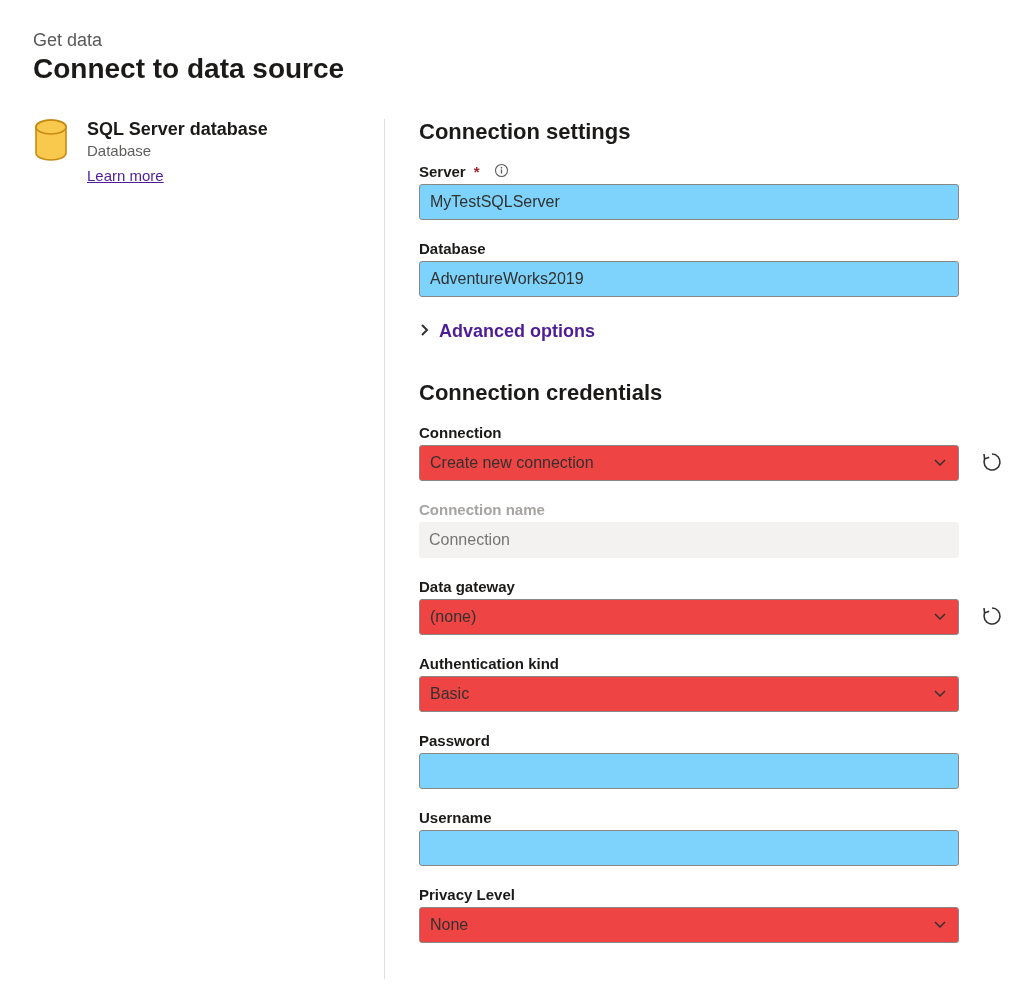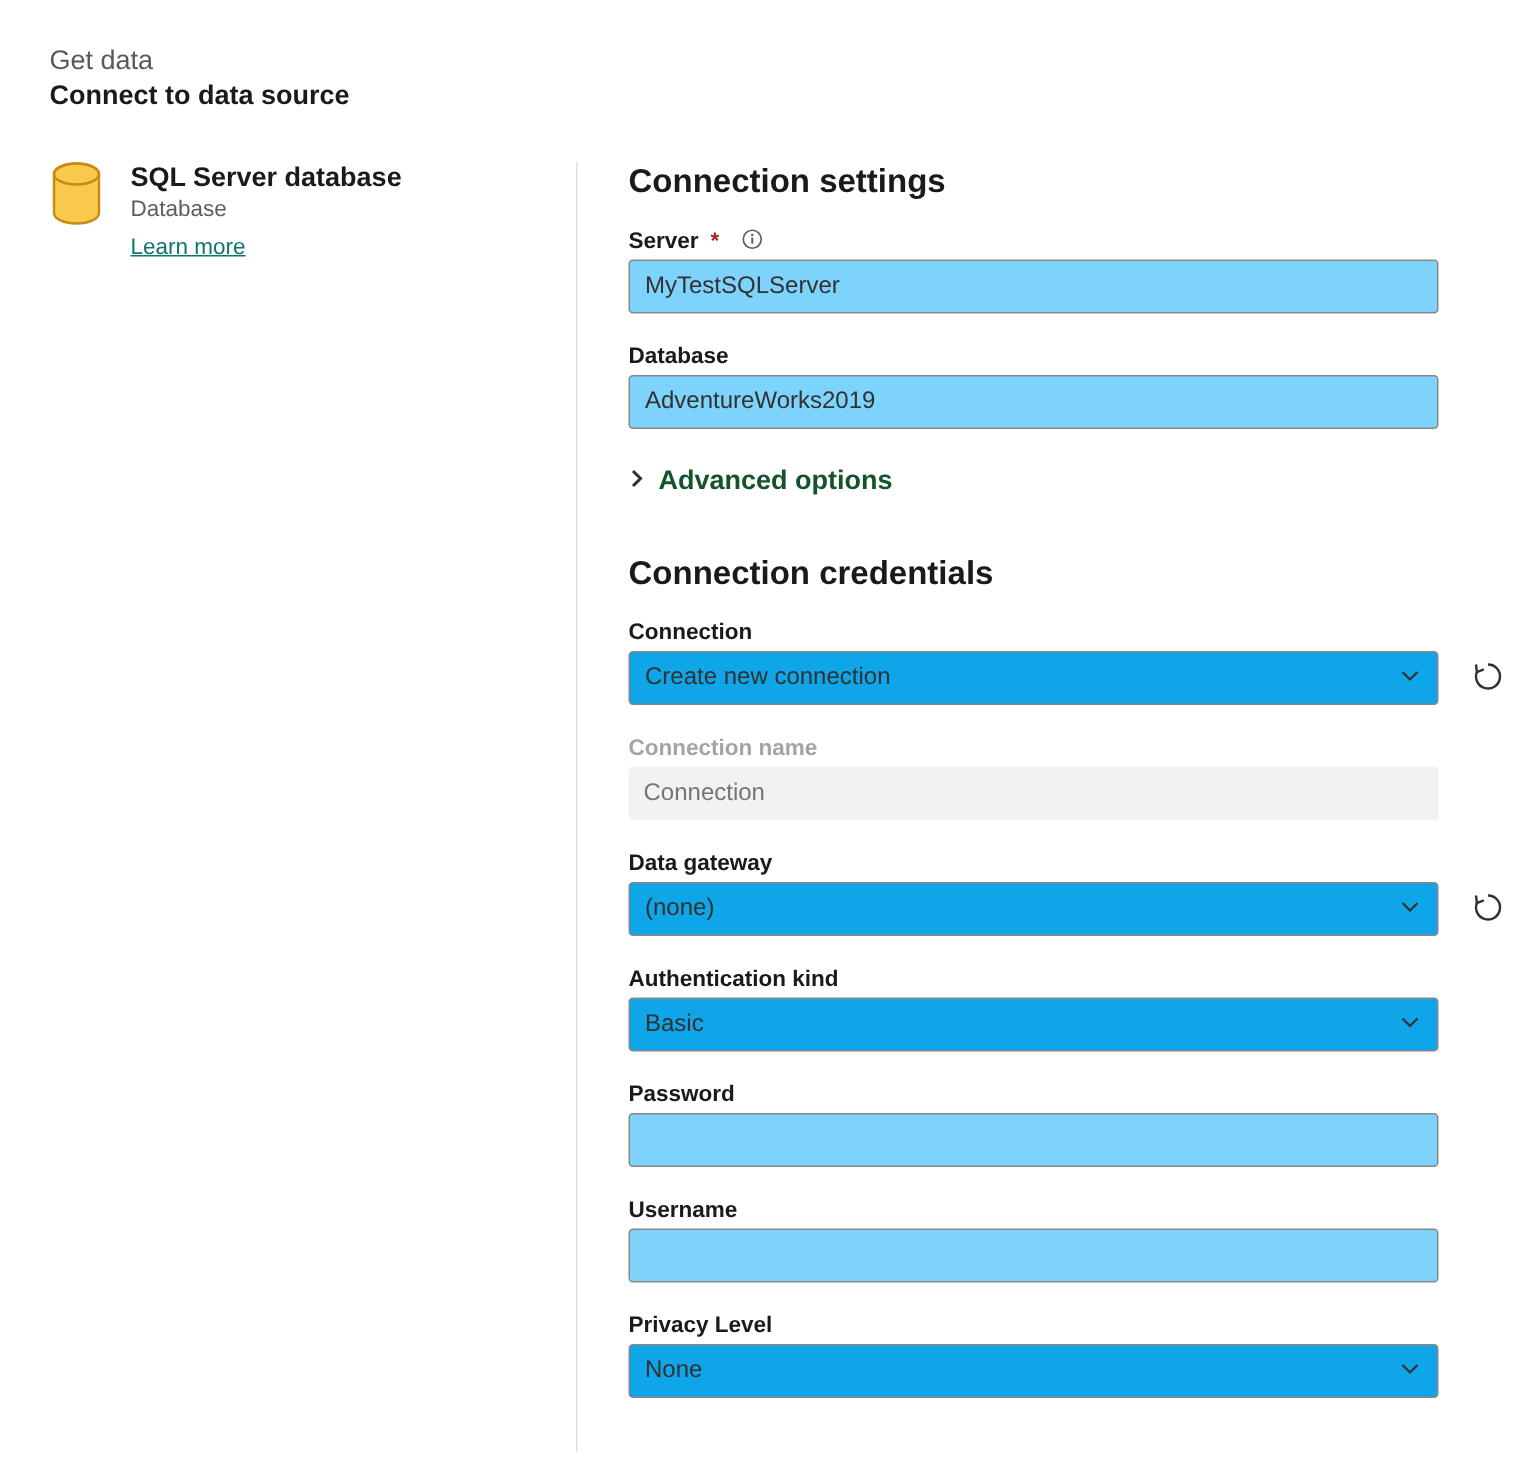--- a/index.html
+++ b/index.html
@@ -13,21 +13,21 @@
   }
   .header {
     padding: 30px 0 0 33px;
   }
   .breadcrumb {
     font-size: 18px;
     color: #595959;
     font-weight: 400;
   }
   .page-title {
-    font-size: 18px;
+    font-size: 28px;
     font-weight: 700;
     color: #1b1a19;
     margin-top: 2px;
   }
   .content {
     display: flex;
     margin-top: 34px;
   }
   .sidebar {
     width: 386px;
@@ -48,21 +48,21 @@
     font-weight: 700;
     color: #1b1a19;
   }
   .source-subtitle {
     font-size: 15px;
     color: #605e5c;
     margin-top: 2px;
   }
   .source-link {
     font-size: 15px;
-    color: #0f766e;
+    color: #4c1d95;
     text-decoration: underline;
     display: inline-block;
     margin-top: 8px;
     cursor: pointer;
   }
   .main {
     flex: 1;
     padding-left: 34px;
     padding-right: 12px;
   }
@@ -109,21 +109,21 @@
   }
   .select-wrap {
     position: relative;
     display: inline-block;
   }
   .select-input {
     appearance: none;
     padding-right: 36px;
     cursor: pointer;
     text-align: left;
-    background: #0ea5e9;
+    background: #ef4444;
   }
   .select-caret {
     position: absolute;
     right: 12px;
     top: 50%;
     transform: translateY(-50%);
     pointer-events: none;
   }
   .field-row {
     display: flex;
@@ -139,21 +139,21 @@
     display: inline-flex;
     align-items: center;
     justify-content: center;
   }
   .adv-toggle {
     display: flex;
     align-items: flex-start;
     gap: 8px;
     font-size: 18px;
     font-weight: 600;
-    color: #14532d;
+    color: #4c1d95;
     cursor: pointer;
     margin-top: 24px;
     background: none;
     border: none;
     padding: 0;
   }
   .spacer-sm { margin-top: 14px; }
 </style>
 </head>
 <body>

